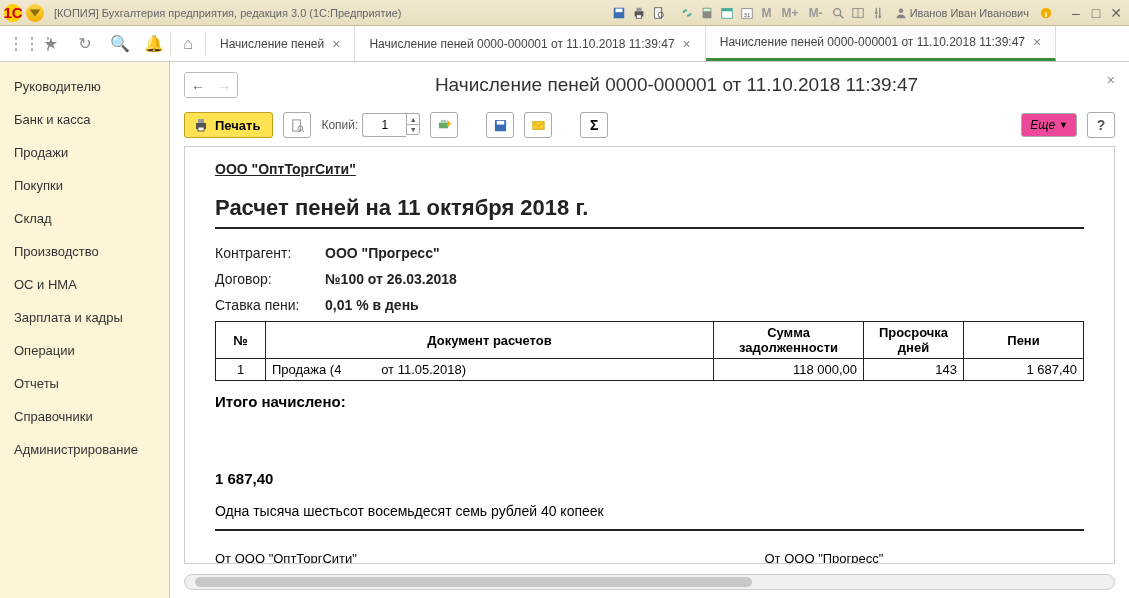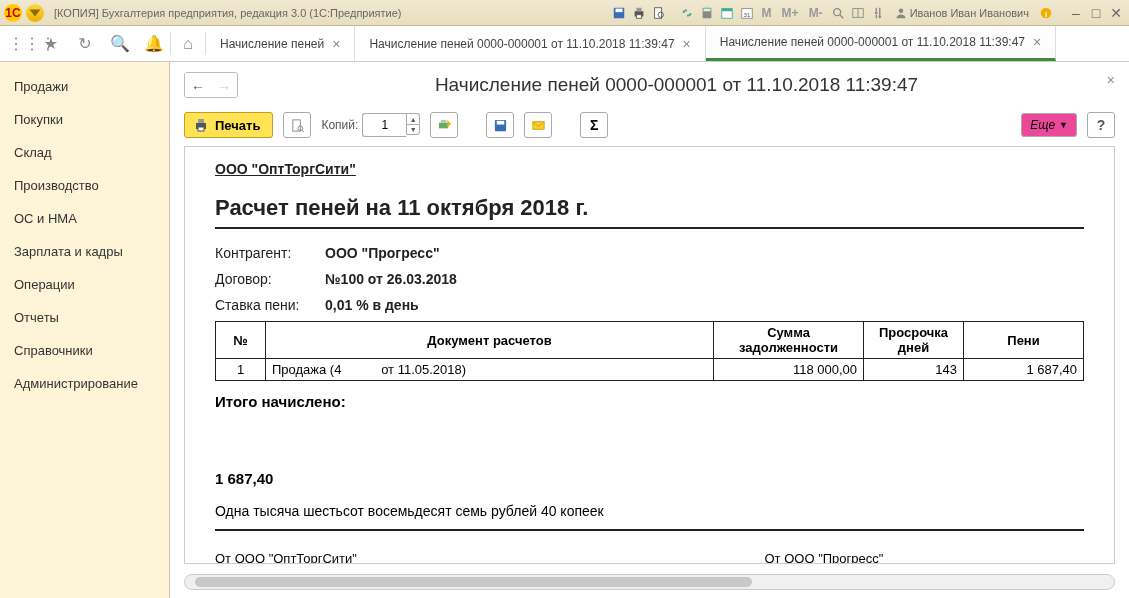--- a/index.html
+++ b/index.html
@@ -9,21 +9,21 @@
 .titlebar { height: 26px; background: linear-gradient(to bottom, #f0e8d0, #e8dfc0); display: flex; align-items: center; padding: 0 4px; border-bottom: 1px solid #c0b890; }
 .titlebar-left { display: flex; align-items: center; gap: 4px; flex: 0 0 auto; }
 .titlebar-title { color: #666; font-size: 11px; margin-left: 6px; }
 .titlebar-spacer { flex: 1; }
 .titlebar-right { display: flex; align-items: center; gap: 2px; }
 .titlebar-icon { width: 18px; height: 18px; display: flex; align-items: center; justify-content: center; cursor: pointer; }
 .titlebar-icon svg { width: 14px; height: 14px; }
 .m-btn { font-weight: bold; color: #999; font-size: 12px; padding: 0 4px; cursor: pointer; }
 .user-label { color: #666; font-size: 11px; padding: 0 6px; display:flex; align-items:center; gap:3px; }
 .win-btn { width: 18px; height: 18px; display: flex; align-items: center; justify-content: center; cursor: pointer; font-size: 14px; color: #666; }
-.logo-1c { width:18px; height:18px; background:#ffcc00; border-radius:50%; display:flex; align-items:center; justify-content:center; font-size:12px; font-weight:bold; color:#c00; }
+.logo-1c { width:18px; height:18px; background:#ffcc00; border-radius:50%; display:flex; align-items:center; justify-content:center; font-size:15px; font-weight:bold; color:#c00; }
 .dropdown-circle { width:18px; height:18px; background:linear-gradient(to bottom,#ffd54a,#f0b000); border-radius:50%; display:flex; align-items:center; justify-content:center; }
 
 
 .tabbar { height: 36px; background: #fff; border-bottom: 1px solid #ccc; display: flex; align-items: stretch; }
 .tabbar-icons { display: flex; align-items: center; padding: 0 8px; gap: 16px; }
 .tabbar-icons span { color: #888; font-size: 16px; cursor: pointer; width:18px; text-align:center; }
 .tabbar-sep { width: 1px; background: #ddd; margin: 6px 0; }
 .tab { display: flex; align-items: center; padding: 0 14px; border-right: 1px solid #ddd; font-size: 12px; color: #444; cursor: pointer; gap: 8px; }
 .tab.active { border-bottom: 3px solid #3a8d3a; background: #fdfdfd; }
 .tab-close { color: #888; font-size: 14px; cursor: pointer; }
@@ -199,20 +199,22 @@
     <span class="tab-close">×</span>
   </div>
   <div class="tab active">
     <span>Начисление пеней 0000-000001 от 11.10.2018 11:39:47</span>
     <span class="tab-close">×</span>
   </div>
 </div>
 
 <div class="main">
   <div class="sidebar">
+    <div class="sidebar-item">Руководителю</div>
+    <div class="sidebar-item">Банк и касса</div>
     <div class="sidebar-item">Продажи</div>
     <div class="sidebar-item">Покупки</div>
     <div class="sidebar-item">Склад</div>
     <div class="sidebar-item">Производство</div>
     <div class="sidebar-item">ОС и НМА</div>
     <div class="sidebar-item">Зарплата и кадры</div>
     <div class="sidebar-item">Операции</div>
     <div class="sidebar-item">Отчеты</div>
     <div class="sidebar-item">Справочники</div>
     <div class="sidebar-item">Администрирование</div>

